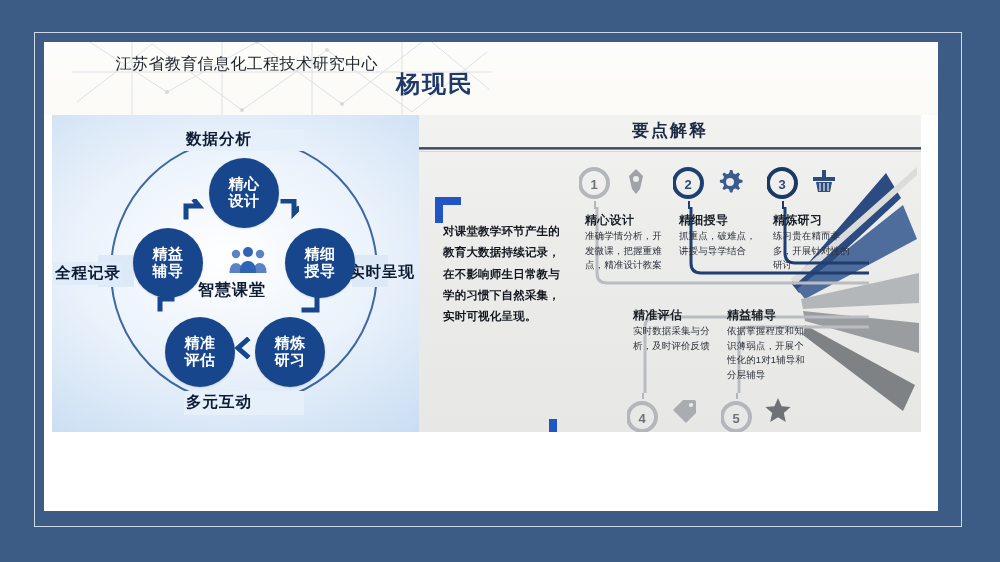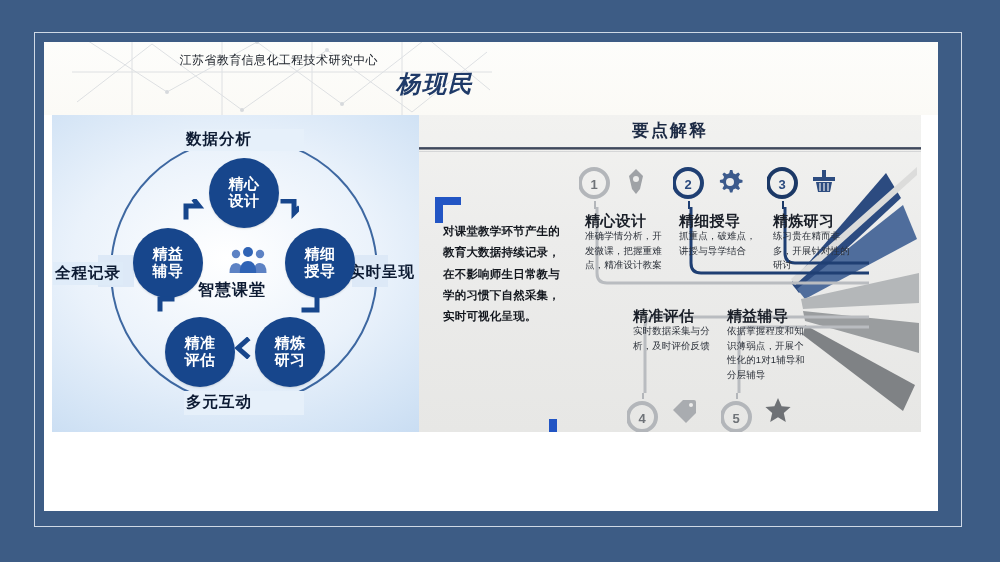--- a/index.html
+++ b/index.html
@@ -39,25 +39,25 @@
     opacity: .45;
   }
   .header-org {
     position: absolute; left: 34px; top: 10px;
     width: 300px;
     text-align: right;
     color: #21262e;
     line-height: 1.45;
   }
   .header-org .l1 { font-size: 13.5px; letter-spacing: .4px; }
-  .header-org .l2 { font-size: 12px; letter-spacing: .4px; }
+  .header-org .l2 { font-size: 16px; letter-spacing: .4px; }
   .header-name {
     position: absolute; left: 352px; top: 26px;
     font-size: 24px; font-weight: bold;
-    color: #1f3a68; letter-spacing: 2px; font-style: italic;
+    color: #1f3a68; letter-spacing: 2px;
   }
 
   
   .panels {
     position: absolute; left: 0; top: 73px;
     width: 100%; height: 317px;
   }
 
   
   .panel-left {
@@ -181,21 +181,21 @@
   .pin .num {
     position: absolute; left: 0; top: 4px;
     width: 30px; height: 30px;
     display: flex; align-items: center; justify-content: center;
     font-size: 13px; font-weight: bold; color: #6f7378;
   }
   .pin.dark .num { color: #2b4a7e; }
   .step-icon { position: absolute; left: 44px; top: 4px; width: 26px; height: 26px; }
   .step-title {
     position: absolute; left: 6px; top: 47px;
-    font-size: 15px; font-weight: bold; color: #1a1f28;
+    font-size: 12px; font-weight: bold; color: #1a1f28;
     white-space: nowrap; letter-spacing: .3px;
   }
   .step-desc {
     position: absolute; left: 6px; top: 64px;
     width: 80px;
     font-size: 9.5px; line-height: 1.55; color: #2b3039;
     letter-spacing: .1px;
   }
 
   .s1 { left: 10px;  top: 10px; }

